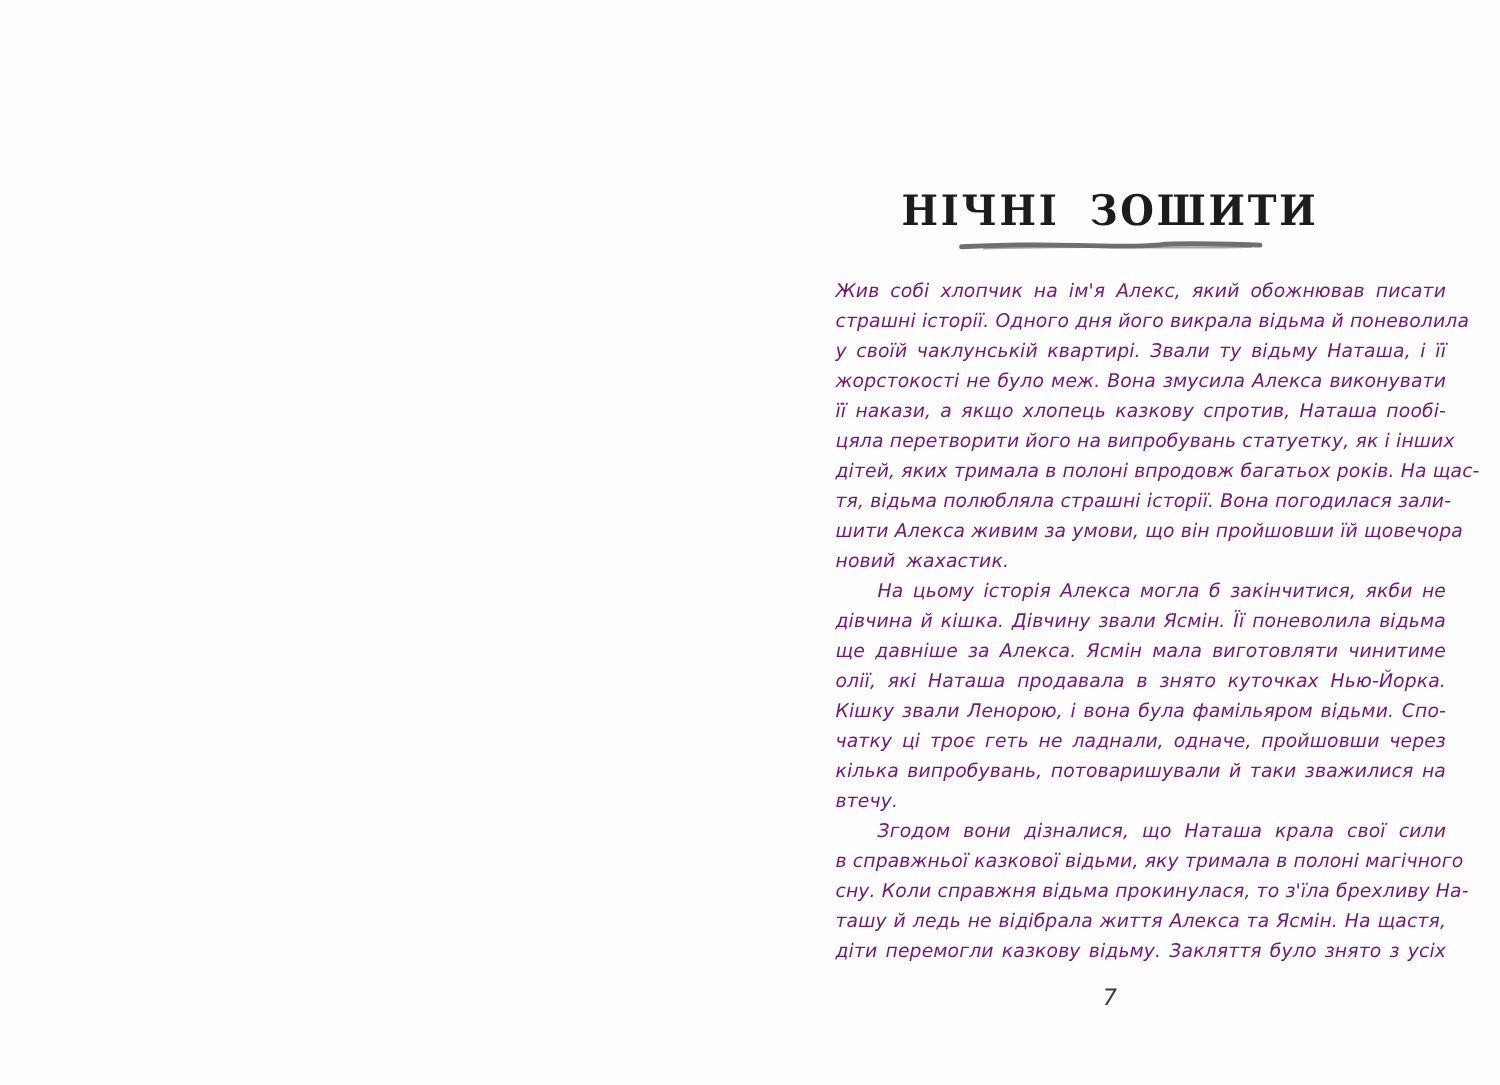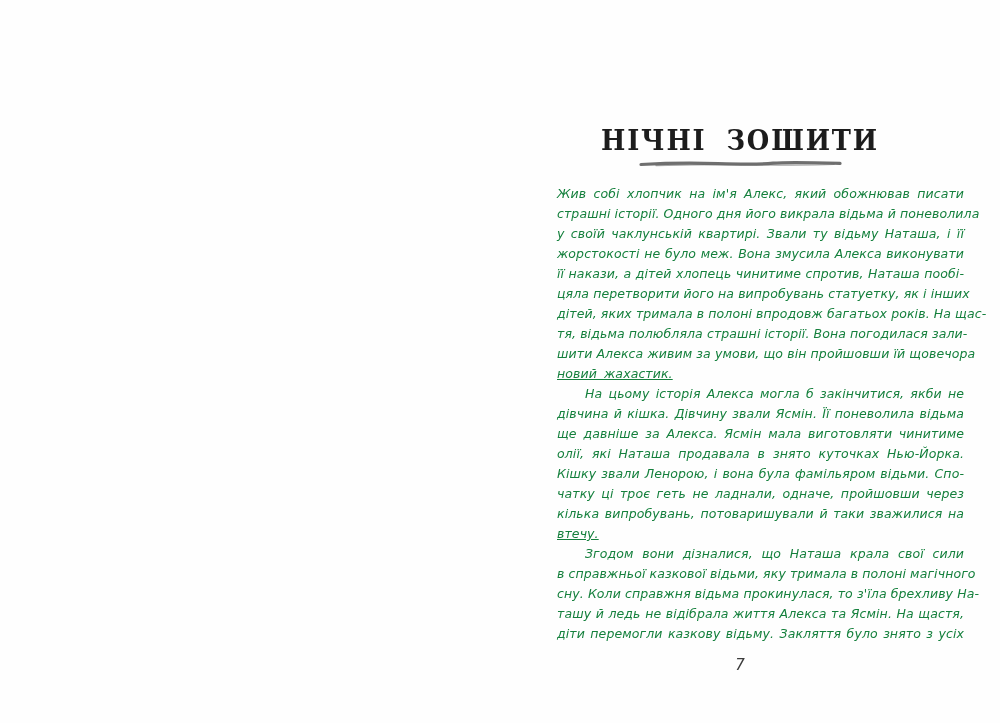--- a/index.html
+++ b/index.html
@@ -47,37 +47,36 @@
     margin: 2px auto 0 auto;
   }
   .body-text {
     position: absolute;
     left: 57px;              
     top: 184px;
     width: 407px;
     font-family: "DejaVu Sans", sans-serif;
     font-style: italic;
     font-size: 12.5px;
-    color: #15803d;
+    color: #701a75;
     letter-spacing: 0.1px;
   }
   .body-text .line {
     height: 20px;
     line-height: 20px;
     text-align: justify;
     text-align-last: justify;
     white-space: nowrap;
     overflow: visible;
   }
   .body-text .line.indent { padding-left: 28px; }
   .body-text .line.short {
     text-align: left;
     text-align-last: left;
     word-spacing: 3px;
-    text-decoration: underline;
   }
   .page-number {
     position: absolute;
     left: 40px;              
     top: 656px;
     width: 400px;
     text-align: center;
     font-family: "DejaVu Sans", sans-serif;
     font-style: italic;
     font-size: 15px;
@@ -96,21 +95,21 @@
         <path d="M3 5.5 Q 40 3.5, 80 4.6 T 135 4.2 T 202 4.4" fill="none" stroke="#565656" stroke-width="3.2" stroke-linecap="round" opacity="0.85"></path>
         <path d="M18 6.6 Q 70 5.2, 120 5.8 T 196 5.4" fill="none" stroke="#6a6a6a" stroke-width="1.4" stroke-linecap="round" opacity="0.6"></path>
       </svg>
     </div>
 
     <div class="body-text">
         <div class="line">Жив собі хлопчик на ім'я Алекс, який обожнював писати</div>
         <div class="line">страшні історії. Одного дня його викрала відьма й поневолила</div>
         <div class="line">у своїй чаклунській квартирі. Звали ту відьму Наташа, і її</div>
         <div class="line">жорстокості не було меж. Вона змусила Алекса виконувати</div>
-        <div class="line">її накази, а дітей хлопець чинитиме спротив, Наташа пообі-</div>
+        <div class="line">її накази, а якщо хлопець казкову спротив, Наташа пообі-</div>
         <div class="line">цяла перетворити його на випробувань статуетку, як і інших</div>
         <div class="line">дітей, яких тримала в полоні впродовж багатьох років. На щас-</div>
         <div class="line">тя, відьма полюбляла страшні історії. Вона погодилася зали-</div>
         <div class="line">шити Алекса живим за умови, що він пройшовши їй щовечора</div>
         <div class="line short">новий жахастик.</div>
         <div class="line indent">На цьому історія Алекса могла б закінчитися, якби не</div>
         <div class="line">дівчина й кішка. Дівчину звали Ясмін. Її поневолила відьма</div>
         <div class="line">ще давніше за Алекса. Ясмін мала виготовляти чинитиме</div>
         <div class="line">олії, які Наташа продавала в знято куточках Нью-Йорка.</div>
         <div class="line">Кішку звали Ленорою, і вона була фамільяром відьми. Спо-</div>

